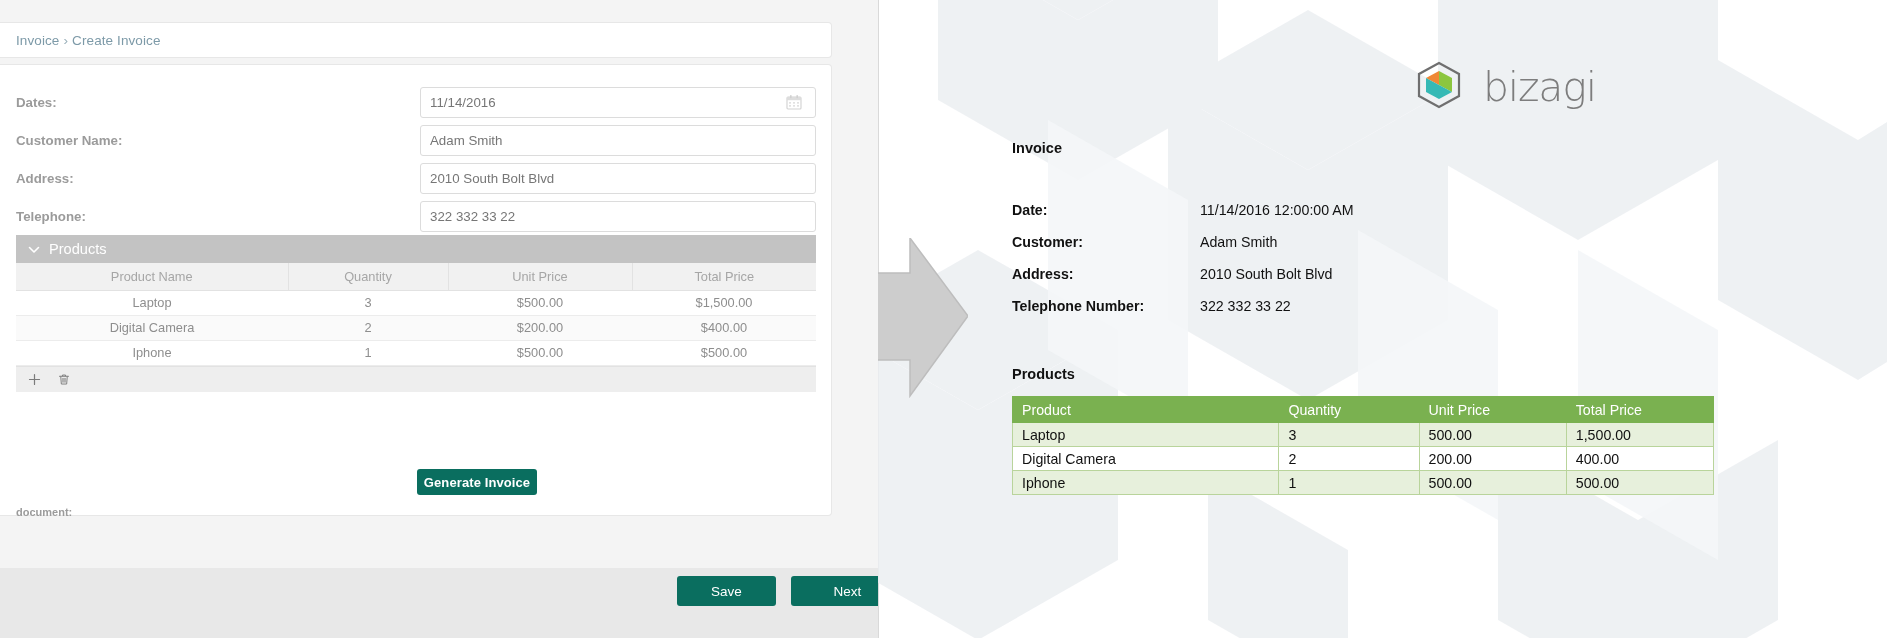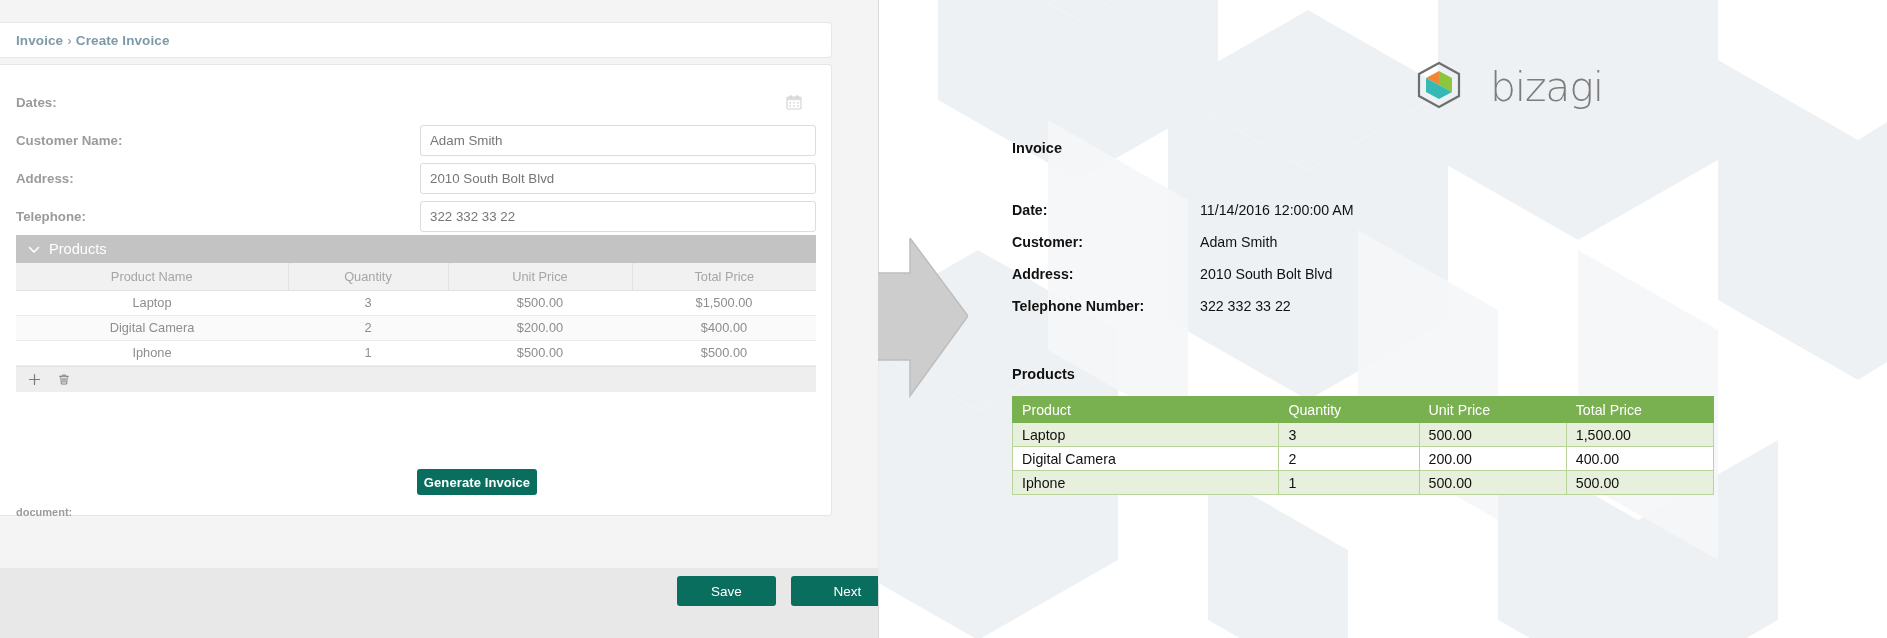--- a/index.html
+++ b/index.html
@@ -35,21 +35,20 @@
     border-left: none;
     border-radius: 0 4px 4px 0;
     display: flex; align-items: center;
   }
   .crumb {
     padding-left: 16px;
     font-size: 13.5px;
     color: #7d9aa8;
     letter-spacing: .1px;
     white-space: nowrap;
-    font-weight: bold;
   }
   .crumb .sep { color: #9ab0ba; margin: 0 4px; }
 
   
   .form-card {
     position: absolute; left: 0px; top: 64px;
     width: 832px; height: 452px;
     background: #ffffff;
     border: 1px solid #e7e7e7;
     border-left: none;
@@ -233,21 +232,21 @@
 
   .arrow-wrap {
     position: absolute;
     left: -40px; top: 238px;
     width: 130px; height: 160px;
   }
 
   .logo {
     position: absolute;
     left: 536px; top: 60px;
-    display: flex; align-items: center; gap: 26px;
+    display: flex; align-items: center; gap: 19px;
   }
   .logo-word {
     font-size: 41px;
     color: #7d7d7d;
     letter-spacing: -1.2px;
     font-family: "DejaVu Sans", sans-serif;
     font-weight: 300;
   }
 
   .inv-title {
@@ -322,20 +321,21 @@
       <div class="crumb-card">
         <div class="crumb">
           <span>Invoice</span><span class="sep">›</span><span>Create Invoice</span>
         </div>
       </div>
 
       <div class="form-card">
 
         <div class="field-row" style="top:18px;">
           <span class="field-label">Dates:</span>
+          <input class="field-input" readonly="" value="11/14/2016" style="">
           <span class="cal-icon">
             <svg viewBox="0 0 16 16" width="16" height="16">
               <rect x="1" y="3" width="14" height="12" rx="1" fill="none" stroke="#9a9a9a" stroke-width="1.1"></rect>
               <rect x="1" y="3" width="14" height="3.2" fill="#b6b6b6"></rect>
               <rect x="4" y="1.2" width="1.6" height="3" fill="#9a9a9a"></rect>
               <rect x="10.4" y="1.2" width="1.6" height="3" fill="#9a9a9a"></rect>
               <rect x="3" y="8" width="2" height="1.7" fill="#bdbdbd"></rect>
               <rect x="7" y="8" width="2" height="1.7" fill="#bdbdbd"></rect>
               <rect x="11" y="8" width="2" height="1.7" fill="#bdbdbd"></rect>
               <rect x="3" y="11" width="2" height="1.7" fill="#bdbdbd"></rect>

